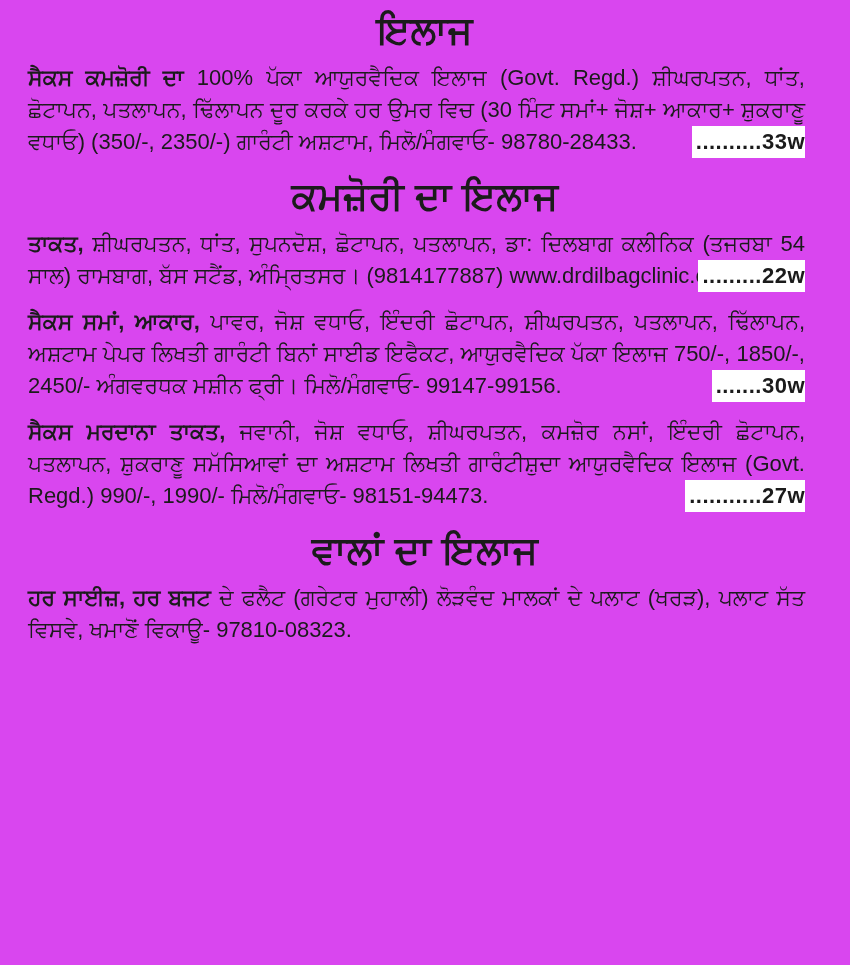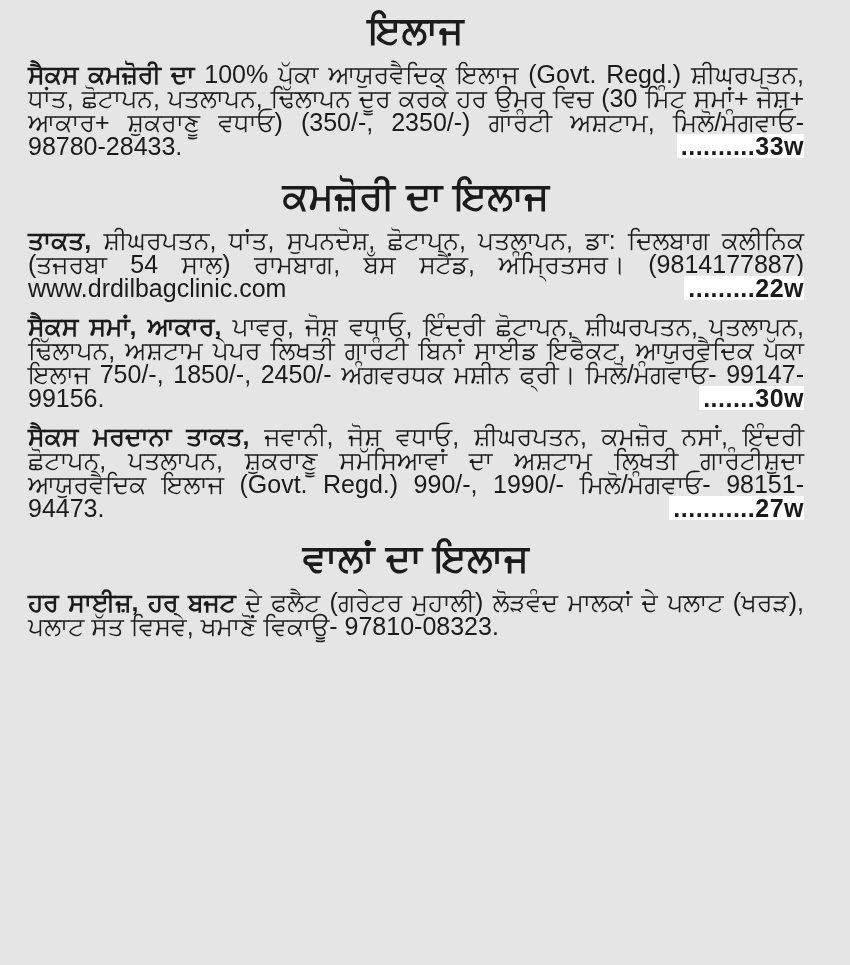--- a/index.html
+++ b/index.html
@@ -1,39 +1,39 @@
 <!DOCTYPE html>
 <html lang="pa"><head>
 <meta charset="utf-8">
 <style>
   html, body { margin: 0; padding: 0; background: #ffffff; }
   .page {
     width: 850px;
     height: 965px;
     box-sizing: border-box;
-    padding: 2px 46px 0 28px;
-    background: #e5e5e5;
+    padding: 2px 28px 0 28px;
+    background: #d946ef;
     color: #1b1b1b;
     font-family: "Liberation Sans", "DejaVu Sans", sans-serif;
     overflow: hidden;
   }
   .heading {
     text-align: center;
     font-size: 38px;
     line-height: 48px;
     font-weight: 700;
     margin: 4px 0 8px 0;
     letter-spacing: 0.5px;
   }
   .ad {
     position: relative;
-    font-size: 25px;
-    line-height: 24px;
+    font-size: 22px;
+    line-height: 32px;
     text-align: justify;
-    margin: 0 0 14px 0;
+    margin: 0 17px 14px 0;
   }
   .ad b { font-weight: 700; }
   .serial {
     position: absolute;
     right: 0;
     bottom: 0;
     background: #ffffff;
     padding-left: 4px;
     letter-spacing: 0.5px;
     white-space: nowrap;

